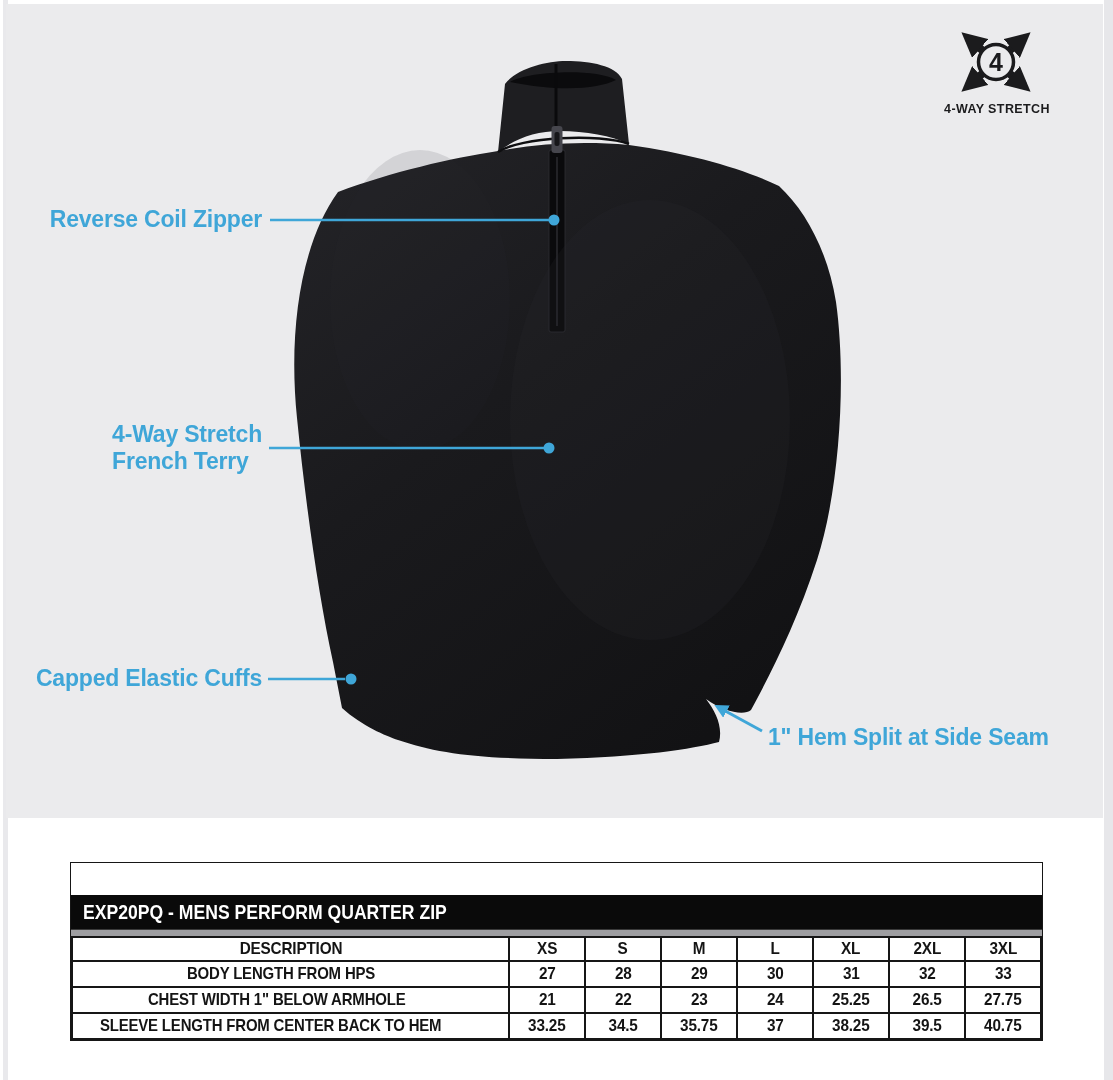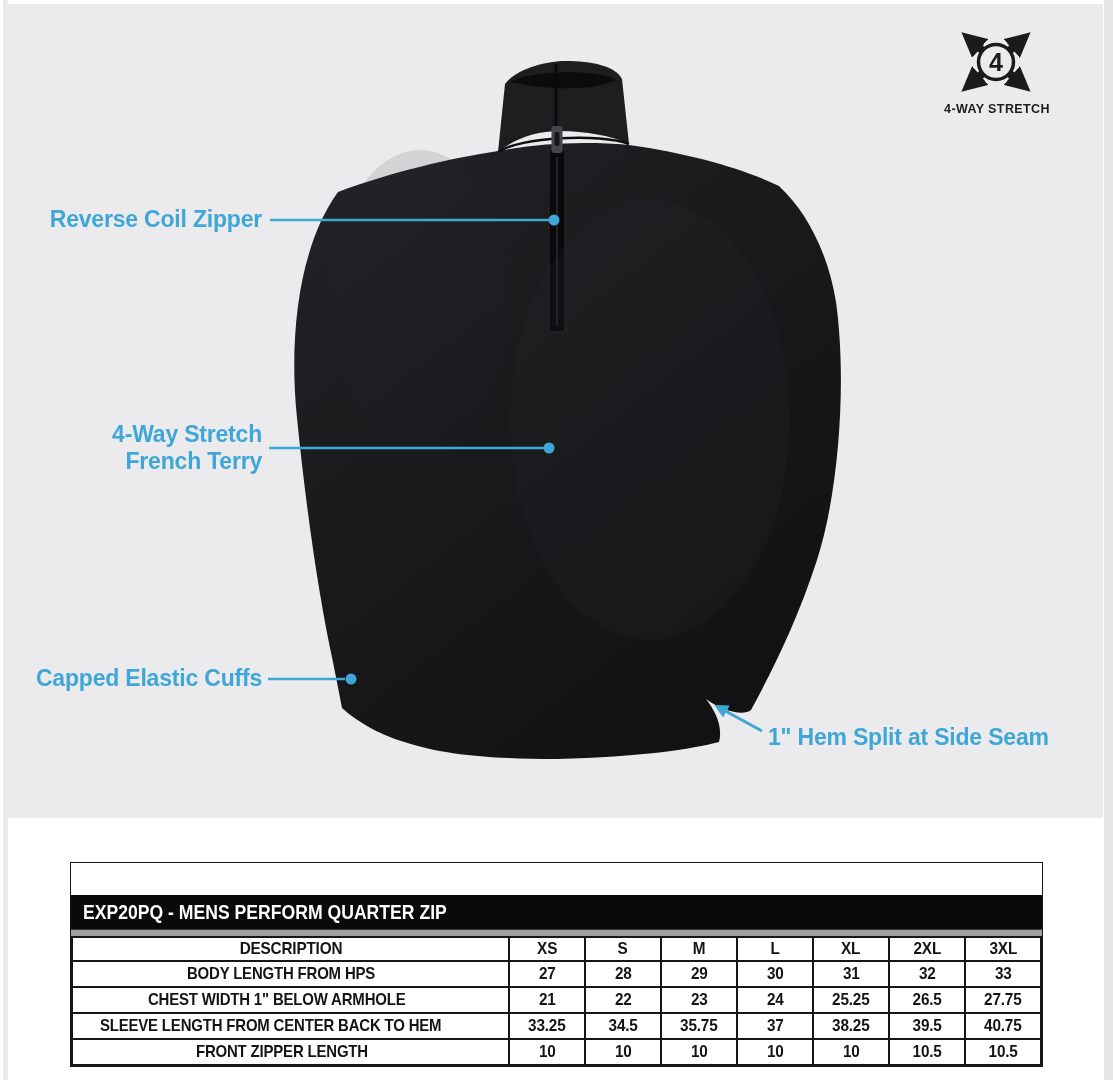--- a/index.html
+++ b/index.html
@@ -8,21 +8,21 @@
     font-family:"Liberation Sans", sans-serif;
   }
   .edge-right{position:absolute;top:0;right:0;width:9px;height:1080px;background:#e7e7ea;}
   .edge-left{position:absolute;top:0;left:3px;width:5px;height:1080px;background:#e9e9ec;}
   .photo-panel{position:absolute;left:6px;top:4px;width:1097px;height:814px;background:#ebebed;}
   .overlay-svg{position:absolute;left:0;top:0;width:1113px;height:818px;}
   .callout{
     position:absolute;color:#3fa6d8;font-size:23px;font-weight:700;
     letter-spacing:-0.2px;line-height:27px;white-space:nowrap;
   }
-  .callout.right-aligned{text-align:right;}
+  .callout.right-aligned{}
   .icon-caption{
     position:absolute;left:942px;top:102px;width:110px;text-align:center;
     color:#1b1b1d;font-size:12.5px;font-weight:700;letter-spacing:0.4px;white-space:nowrap;
   }
   .size-chart{
     position:absolute;left:70px;top:862px;width:973px;
     border:1px solid #161616;background:#ffffff;box-sizing:border-box;
   }
   .chart-title{
     background:#0a0a0a;color:#ffffff;height:34px;line-height:34px;
@@ -182,26 +182,16 @@
       <tr>
         <td class="desc"><span class="cond">SLEEVE LENGTH FROM CENTER BACK TO HEM</span></td>
         <td><span class="condc">33.25</span></td>
         <td><span class="condc">34.5</span></td>
         <td><span class="condc">35.75</span></td>
         <td><span class="condc">37</span></td>
         <td><span class="condc">38.25</span></td>
         <td><span class="condc">39.5</span></td>
         <td><span class="condc">40.75</span></td>
       </tr>
-      <tr>
-        <td class="desc"><span class="cond">FRONT ZIPPER LENGTH</span></td>
-        <td><span class="condc">10</span></td>
-        <td><span class="condc">10</span></td>
-        <td><span class="condc">10</span></td>
-        <td><span class="condc">10</span></td>
-        <td><span class="condc">10</span></td>
-        <td><span class="condc">10.5</span></td>
-        <td><span class="condc">10.5</span></td>
-      </tr>
     </tbody>
       </table>
   </div>
 </div>
 
 </body></html>

